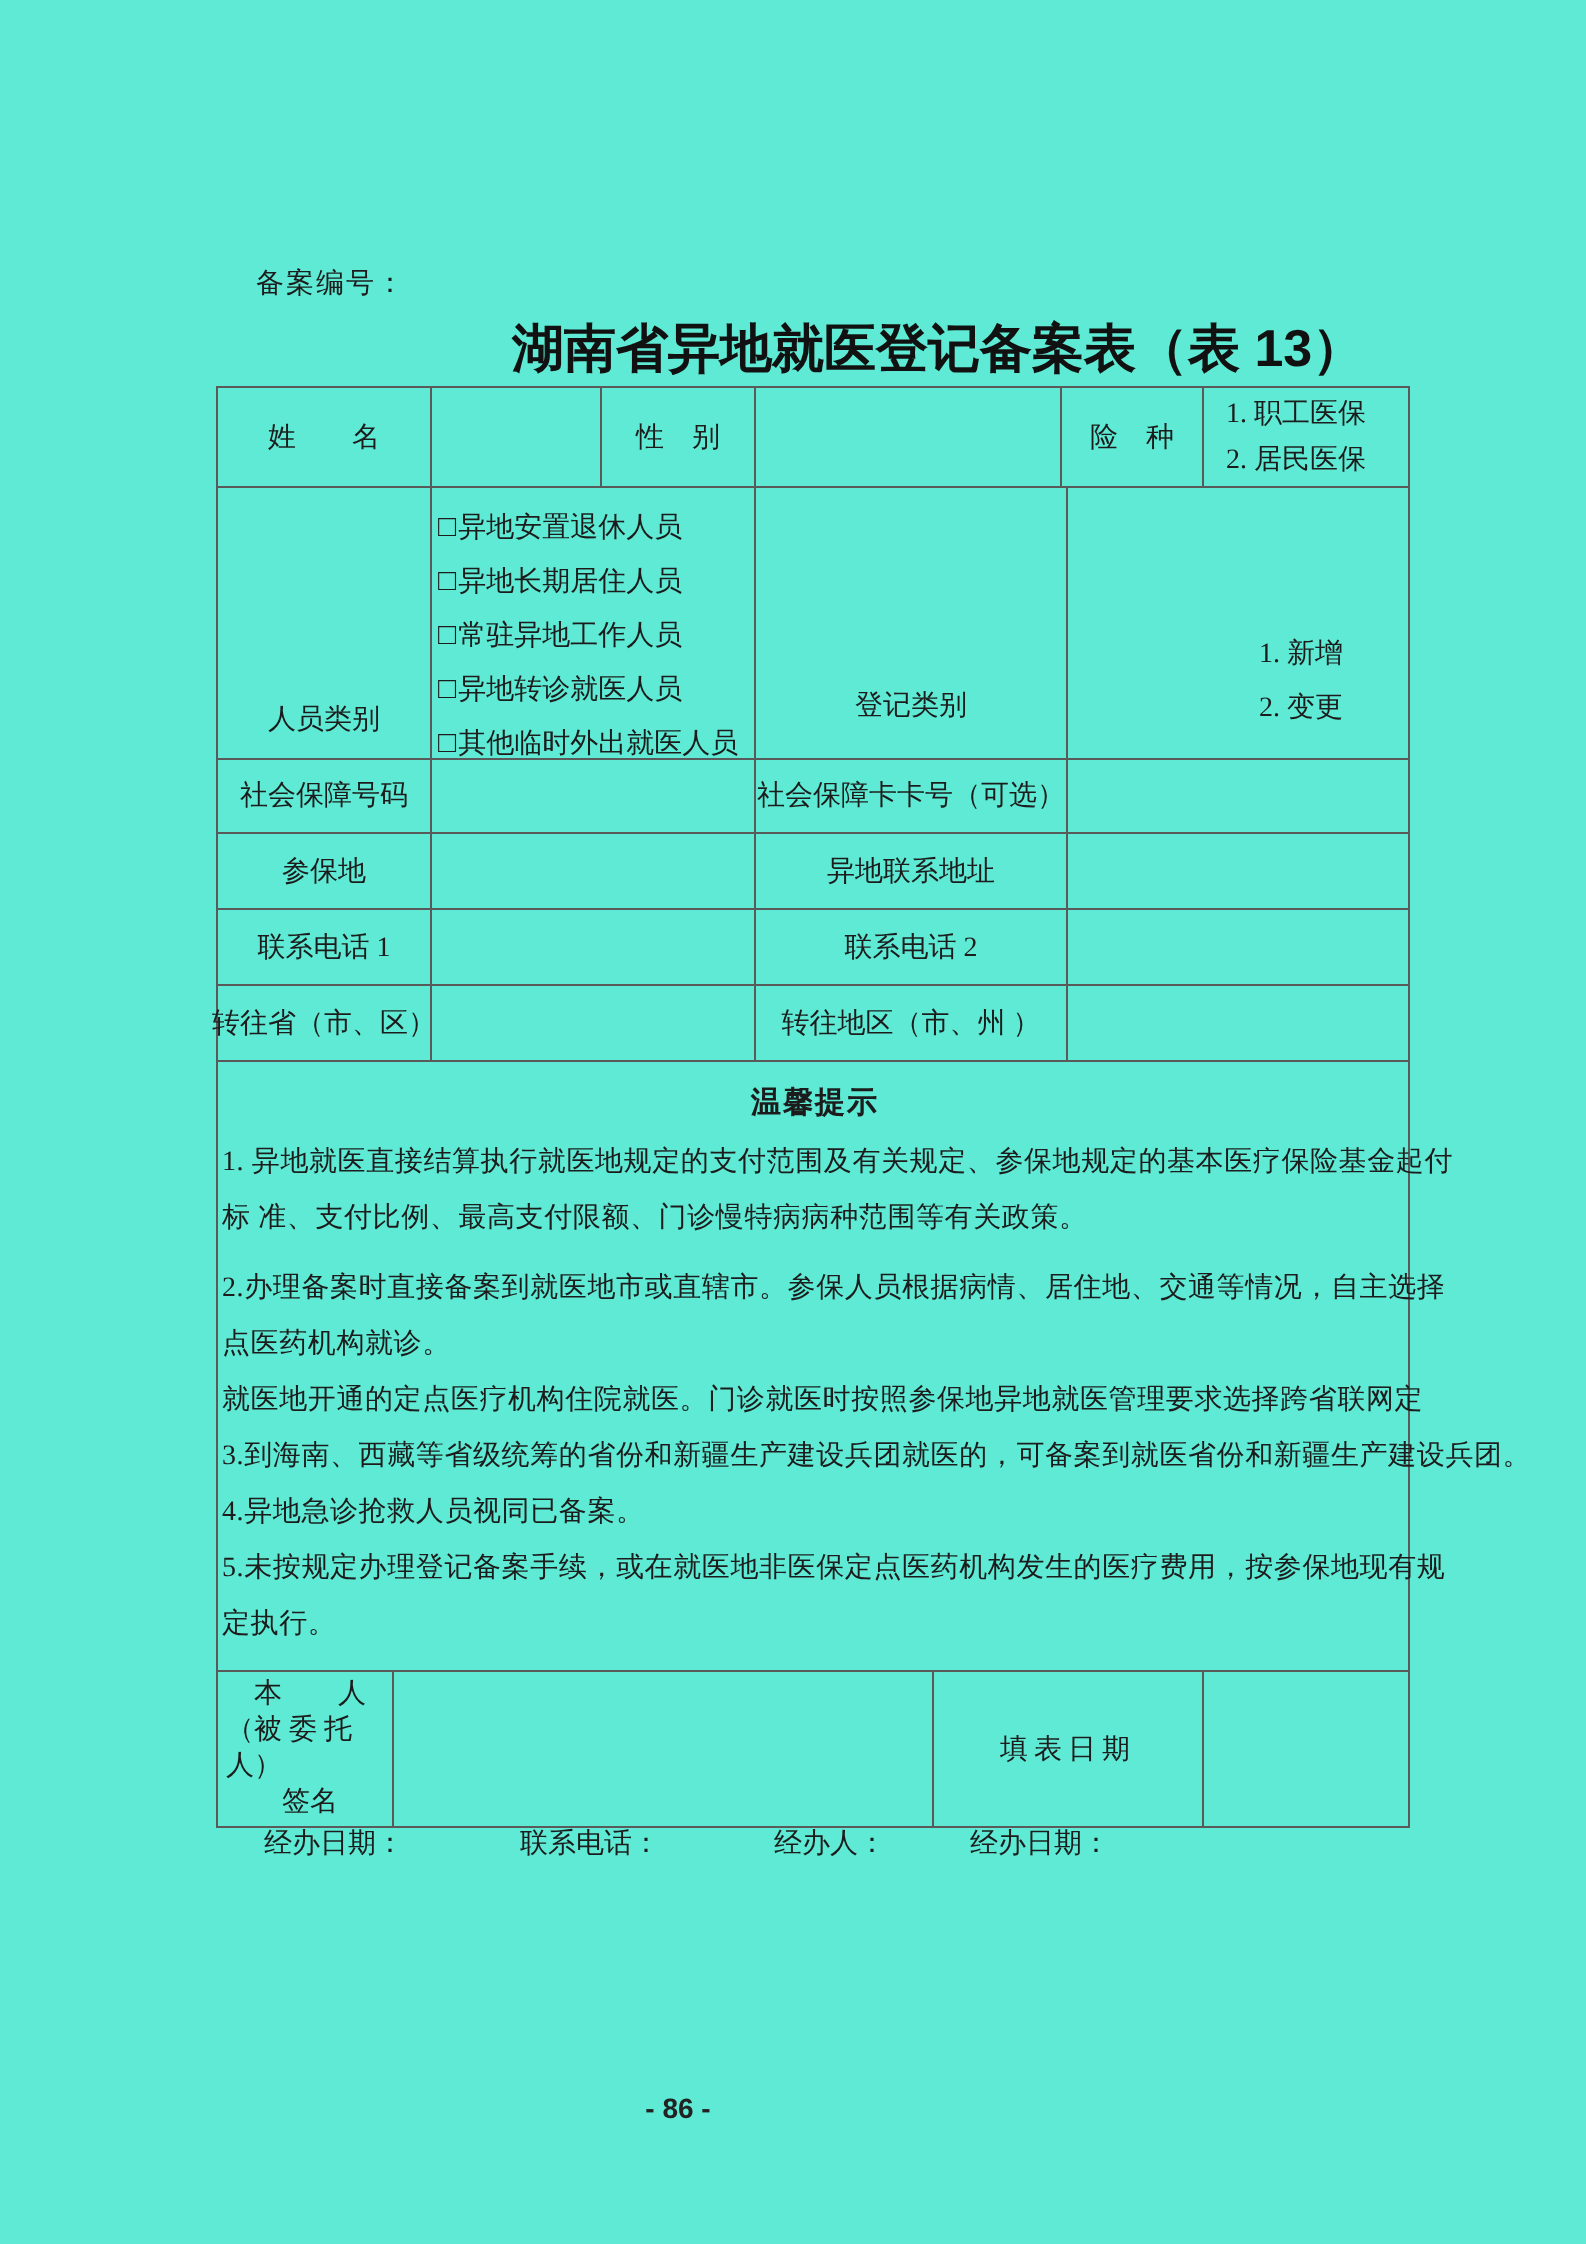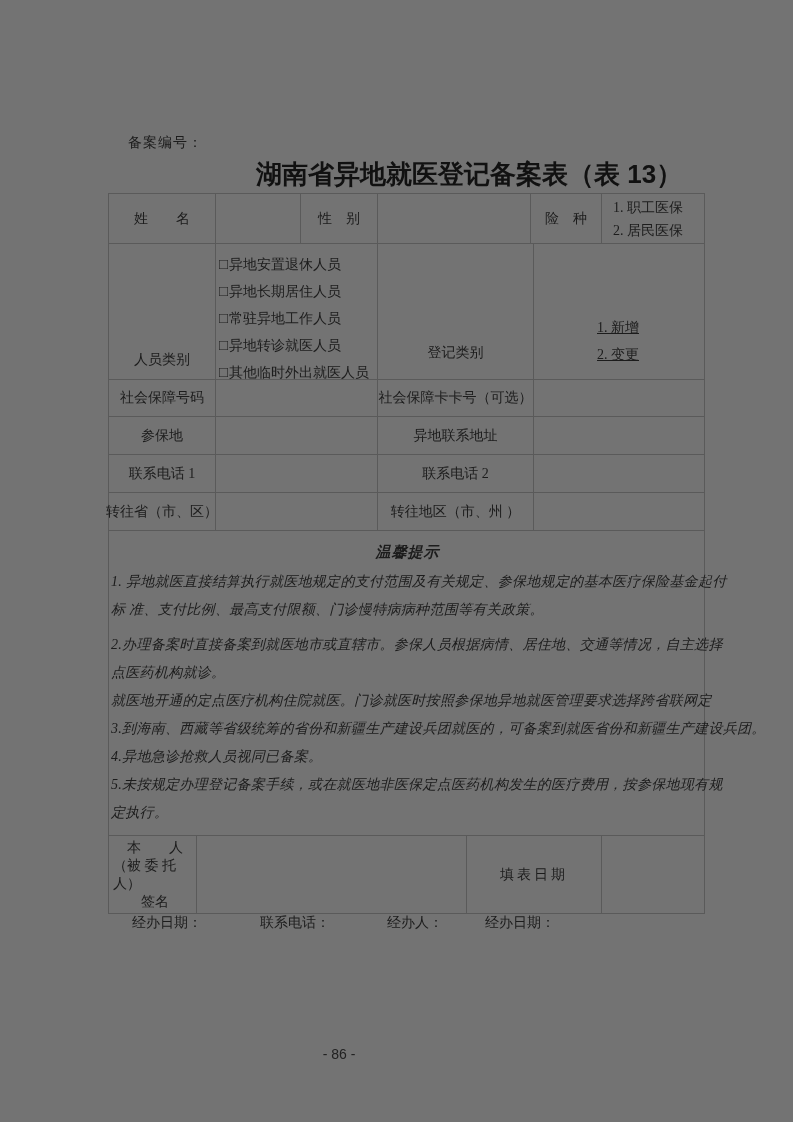--- a/index.html
+++ b/index.html
@@ -1,19 +1,19 @@
 <!DOCTYPE html>
 <html><head>
 <meta charset="utf-8">
 <style>
   html,body{margin:0;padding:0;background:#ffffff;}
   .page{
     position:relative;
     width:793px;height:1122px;
-    background:#737373;
+    background:#5eead4;
     font-family:"Liberation Serif","DejaVu Serif",serif;
     color:#1c1c1c;
     overflow:hidden;
   }
   .filing-no{
     position:absolute;left:128px;top:133px;
     font-size:14px;line-height:20px;letter-spacing:1px;
   }
   .doc-title{
     position:absolute;left:256px;top:156px;
@@ -55,22 +55,22 @@
   .c-v1{width:162px;}
   .c-l2{width:156px;}
   .c-v2{width:170px;}
   
   .c-personnel-label{align-items:flex-end;padding-bottom:10px;text-align:center;}
   .c-checklist{flex-direction:column;align-items:flex-start;justify-content:flex-start;
     padding:7px 0 0 3px;line-height:27px;}
   .cb-item{display:flex;align-items:center;}
   .cb-glyph{font-size:15px;margin-right:1px;}
   .c-reg-label{align-items:flex-end;padding-bottom:17px;}
-  .c-reg-v{flex-direction:column;align-items:flex-start;justify-content:flex-end;
-    padding:0 0 11px 63px;line-height:27px;text-decoration:underline;}
+  .c-reg-v{flex-direction:column;align-items:center;justify-content:flex-end;
+    padding:0 0 11px 63px;line-height:27px;}
   
   .c-notice{flex-direction:column;align-items:stretch;justify-content:flex-start;
     padding:10px 0 0 2px;white-space:normal;}
   .notice-title{text-align:center;font-weight:700;font-size:15px;line-height:22px;letter-spacing:1px;margin-bottom:5px;}
   .notice-line{font-size:14px;line-height:28px;white-space:nowrap;letter-spacing:0.3px;}
   .notice-gap{margin-top:7px;}
   
   .c-sig-l{width:88px;align-items:center;justify-content:flex-start;padding-left:4px;
     white-space:pre-line;line-height:18px;font-size:14px;text-align:left;}
   .c-sig-v{width:270px;}
@@ -79,21 +79,21 @@
   
   .footer{position:absolute;left:0;top:915px;width:793px;height:18px;font-size:14px;line-height:16px;}
   .footer span{position:absolute;white-space:nowrap;}
   .f-agency{left:132px;}
   .f-phone{left:260px;}
   .f-operator{left:387px;}
   .f-date{left:485px;}
   .page-number{
     position:absolute;left:0;top:1046px;width:678px;
     text-align:center;font-size:14px;
-    font-family:"Liberation Sans","DejaVu Sans",sans-serif;color:#222;
+    font-family:"Liberation Sans","DejaVu Sans",sans-serif;color:#222;font-weight:bold;
   }
 </style>
 </head>
 <body>
 
 <div class="page">
 
   <div class="filing-no">备案编号：</div>
 
   <div class="doc-title">湖南省异地就医登记备案表（表 13）</div>
@@ -165,21 +165,21 @@
     </div>
 
     <div class="trow r6">
       <div class="tcell c-l1">转往省（市、区）</div>
       <div class="tcell c-v1"></div>
       <div class="tcell c-l2">转往地区（市、州 ）</div>
       <div class="tcell c-v2"></div>
     </div>
 
     <div class="trow rnotice">
-      <div class="tcell c-notice" style="width:595px;font-style:italic;">
+      <div class="tcell c-notice" style="width:595px;">
         <div class="notice-title">温馨提示</div>
         <div class="notice-line">1. 异地就医直接结算执行就医地规定的支付范围及有关规定、参保地规定的基本医疗保险基金起付</div>
         <div class="notice-line">标 准、支付比例、最高支付限额、门诊慢特病病种范围等有关政策。</div>
         <div class="notice-line notice-gap">2.办理备案时直接备案到就医地市或直辖市。参保人员根据病情、居住地、交通等情况，自主选择</div>
         <div class="notice-line">点医药机构就诊。</div>
         <div class="notice-line">就医地开通的定点医疗机构住院就医。门诊就医时按照参保地异地就医管理要求选择跨省联网定</div>
         <div class="notice-line">3.到海南、西藏等省级统筹的省份和新疆生产建设兵团就医的，可备案到就医省份和新疆生产建设兵团。</div>
         <div class="notice-line">4.异地急诊抢救人员视同已备案。</div>
         <div class="notice-line">5.未按规定办理登记备案手续，或在就医地非医保定点医药机构发生的医疗费用，按参保地现有规</div>
         <div class="notice-line">定执行。</div>

